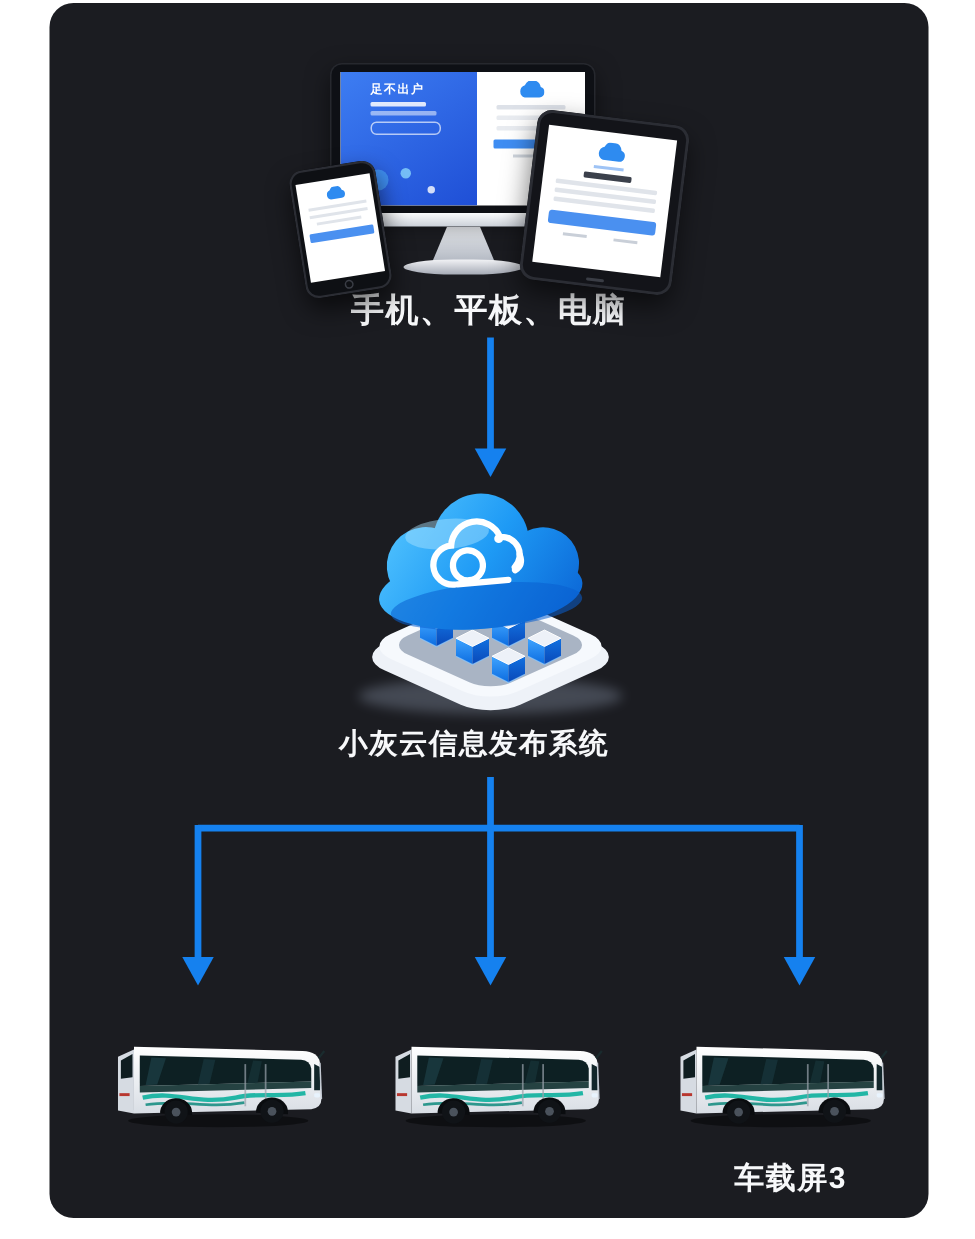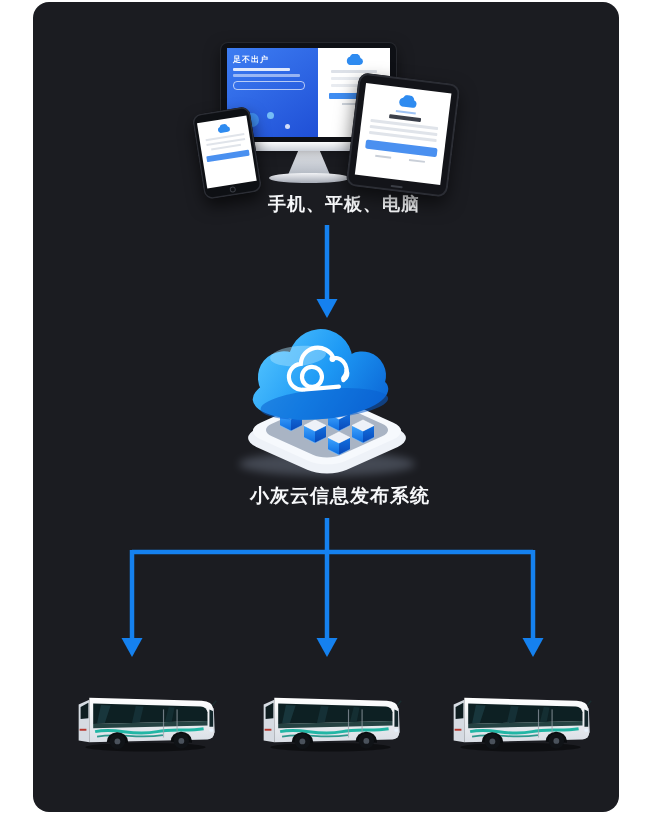--- a/index.html
+++ b/index.html
@@ -5,32 +5,32 @@
   html,body{margin:0;padding:0;}
   .page{position:relative;width:650px;height:826px;background:#ffffff;overflow:hidden;
         font-family:"Liberation Sans",sans-serif;}
   .panel{position:absolute;left:33px;top:2px;width:586px;height:810px;
          background:#1b1c21;border-radius:16px;}
   .abs{position:absolute;}
 
   
   .diagram-label{position:absolute;color:#f7f8fa;font-weight:700;text-align:center;
                  letter-spacing:1px;}
-  .devices-label{left:51px;top:192px;width:586px;font-size:18px;}
-  .cloud-label{left:47px;top:483px;width:586px;font-size:19px;}
+  .devices-label{left:33px;top:192px;width:586px;font-size:22px;}
+  .cloud-label{left:23px;top:483px;width:586px;font-size:19px;}
   .bus-label{top:772px;width:130px;font-size:20px;}
   .bus-label-1{left:77px;} .bus-label-2{left:265px;} .bus-label-3{left:462px;}
 
   
   .monitor-bezel{left:221px;top:43px;width:175px;height:99px;background:#0e1015;
                  border-radius:7px 7px 2px 2px;padding:5px 6px;box-sizing:border-box;
                  box-shadow:0 0 0 1px #26282e,0 6px 16px rgba(0,0,0,.55);z-index:2;}
   .monitor-screen{display:flex;width:100%;height:100%;background:#fff;overflow:hidden;}
   .monitor-banner{width:56%;height:100%;background:linear-gradient(145deg,#3d7df2,#1f4fd6);
-                  box-sizing:border-box;padding:6px 6px;position:relative;color:#fff;font-family:Liberation Serif, serif;}
+                  box-sizing:border-box;padding:6px 20px;position:relative;color:#fff;font-family:Liberation Serif, serif;}
   .banner-title{font-size:8px;font-weight:700;letter-spacing:1px;}
   .banner-bar{height:3px;background:rgba(255,255,255,.85);border-radius:1px;margin-top:3px;}
   .banner-bar.b2{width:85%;background:rgba(255,255,255,.5);}
   .banner-pill{margin-top:4px;height:7px;width:88%;border:1px solid rgba(255,255,255,.65);
                border-radius:4px;}
   .banner-dot{position:absolute;border-radius:50%;}
   .monitor-form{flex:1;display:flex;flex-direction:column;align-items:center;
                 padding:6px 8px;box-sizing:border-box;gap:4px;}
   .form-bar{height:3px;width:82%;background:#dde1e8;border-radius:1px;}
   .form-bar.light{background:#e8ebf0;}
@@ -297,13 +297,14 @@
   <svg class="arrow-svg" style="left:68px;top:688px" width="155" height="68" viewBox="0 0 160 70">
       <use href="#bus"></use>
     </svg>
   <svg class="arrow-svg" style="left:253px;top:688px" width="155" height="68" viewBox="0 0 160 70">
       <use href="#bus"></use>
     </svg>
   <svg class="arrow-svg" style="left:443px;top:688px" width="155" height="68" viewBox="0 0 160 70">
       <use href="#bus"></use>
     </svg>
 
+  <div class="diagram-label bus-label bus-label-3">车载屏3</div>
 </div>
 
 </body></html>

